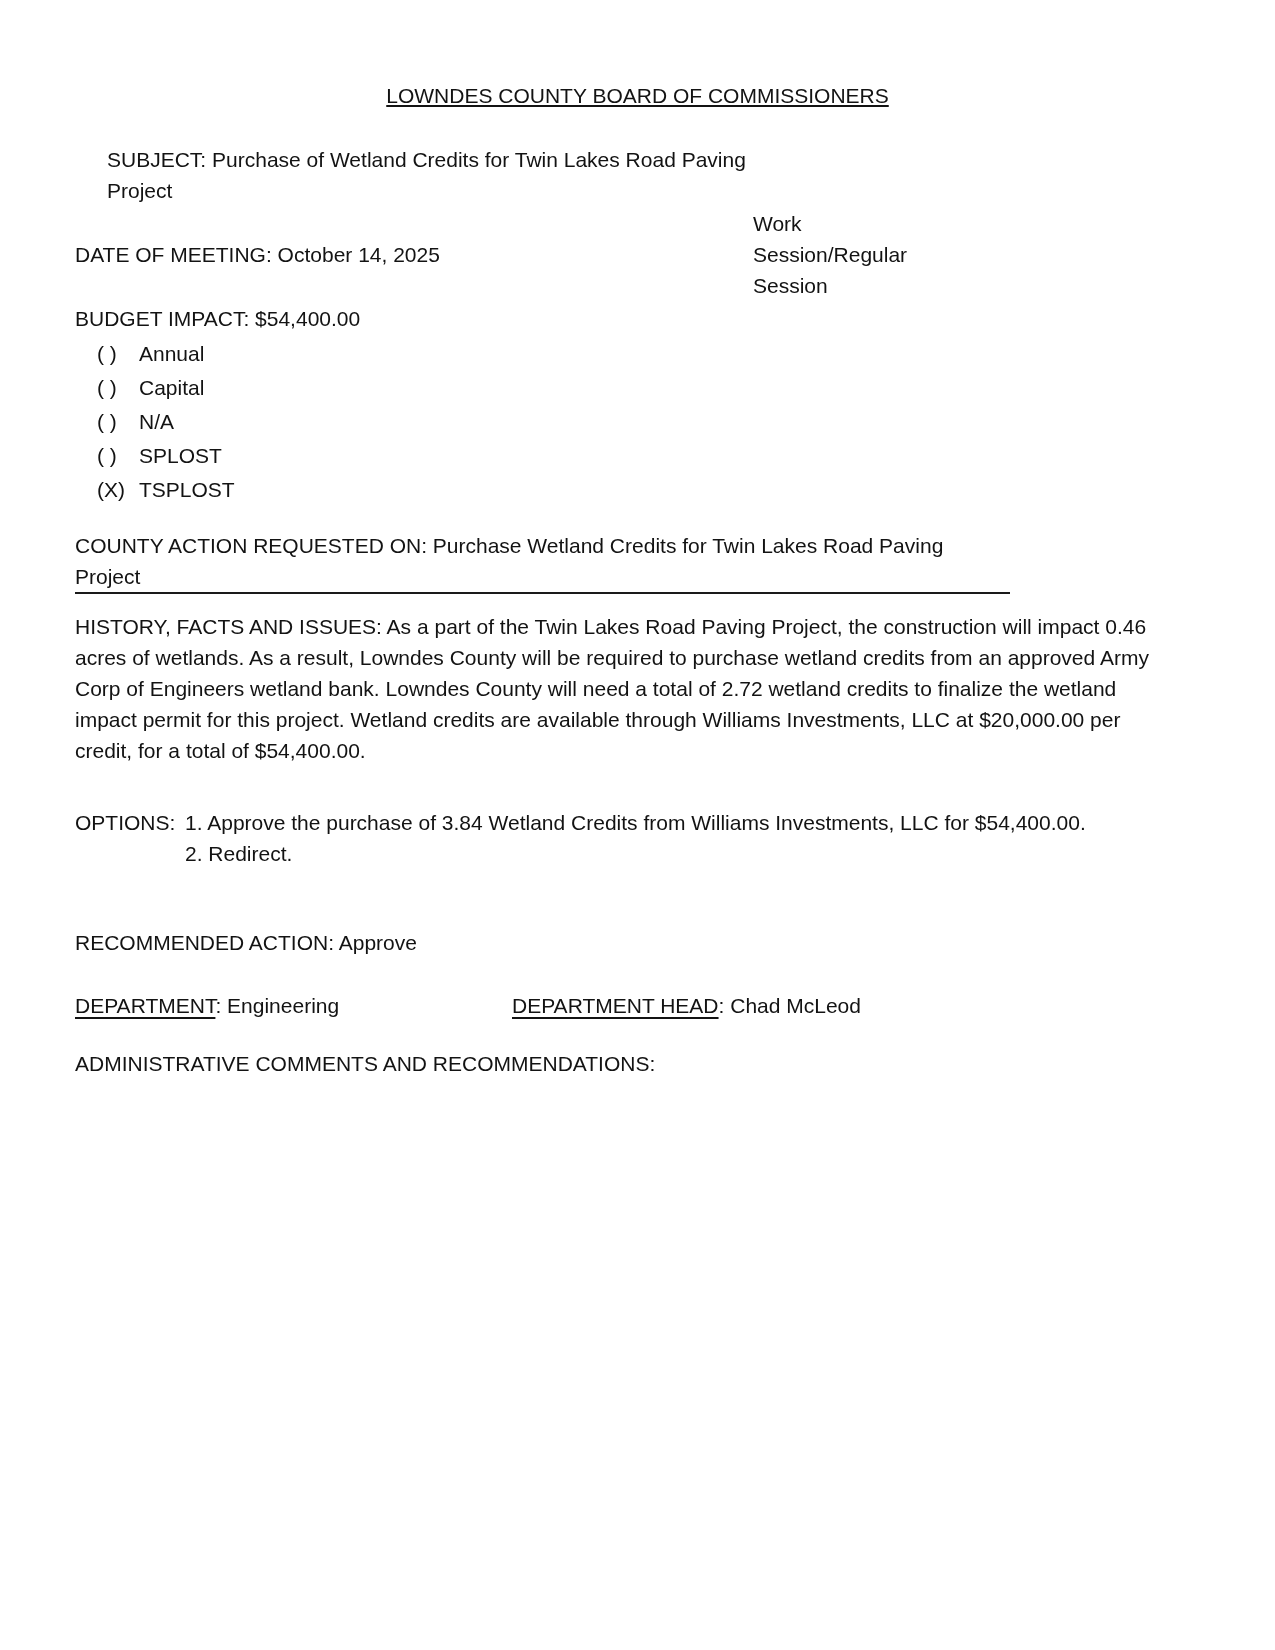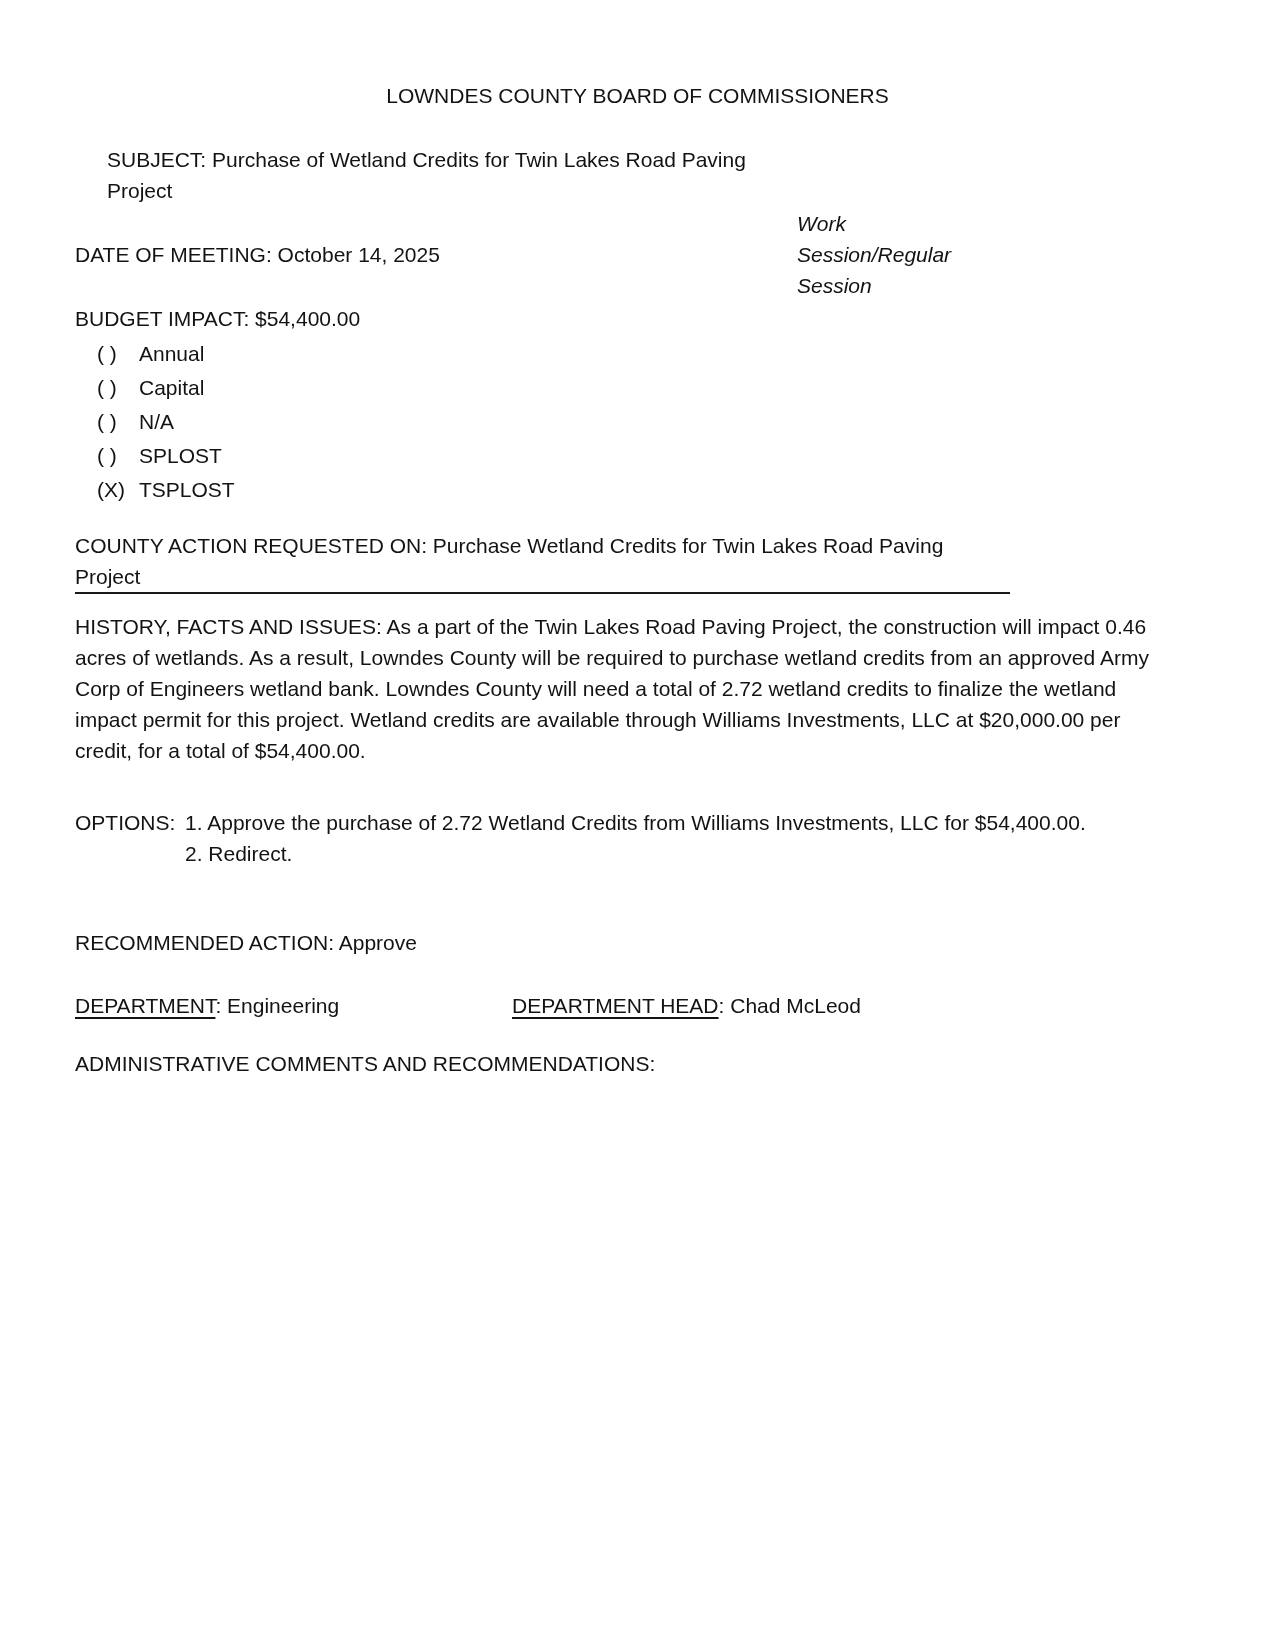--- a/index.html
+++ b/index.html
@@ -13,43 +13,42 @@
     overflow: hidden;
   }
   .page {
     width: 1275px;
     height: 1650px;
     padding: 80px 75px 0 75px;
     font-size: 21px;
     line-height: 31px;
   }
   .title-block { text-align: center; }
-  .title-block div { white-space: nowrap; }
+  .title-block div { white-space: nowrap; text-decoration: underline; }
 
   .subject-block {
     margin-top: 33px;
     max-width: 680px;
     margin-left: 32px;
   }
 
   .meeting-row {
     position: relative;
     margin-top: 2px;
     height: 93px;
   }
   .date-line {
     position: absolute;
     left: 0; top: 31px;
     white-space: nowrap;
   }
   .session-block {
     position: absolute;
-    left: 722px; top: 0;
+    left: 678px; top: 0;
     width: 170px;
-    font-style: italic;
   }
 
   .budget-line { margin-top: 2px; }
   .funding-label { margin-left: 4px; }
 
   .funding-list { margin-top: 3px; padding-left: 22px; }
   .funding-item { display: flex; line-height: 34px; }
   .funding-item .mark { width: 28px; }
   .funding-item .lbl { margin-left: 14px; }
 
@@ -128,21 +127,21 @@
   </div>
 
   <div class="county-action">COUNTY ACTION REQUESTED ON: Purchase Wetland Credits for Twin Lakes Road Paving Project</div>
   <div class="county-underline"></div>
 
   <div class="history-par">HISTORY, FACTS AND ISSUES: As a part of the Twin Lakes Road Paving Project, the construction will impact 0.46 acres of wetlands. As a result, Lowndes County will be required to purchase wetland credits from an approved Army Corp of Engineers wetland bank. Lowndes County will need a total of 2.72 wetland credits to finalize the wetland impact permit for this project. Wetland credits are available through Williams Investments, LLC at $20,000.00 per credit, for a total of $54,400.00.</div>
 
   <div class="options-row">
     <div class="options-label">OPTIONS:</div>
     <div class="options-items">
-      <div>1. Approve the purchase of 2.72 Wetland Credits from Williams Investments, LLC for $54,400.00.</div>
+      <div>1. Approve the purchase of 3.84 Wetland Credits from Williams Investments, LLC for $54,400.00.</div>
       <div>2. Redirect.</div>
     </div>
   </div>
 
   <div class="recommended-line">RECOMMENDED ACTION: Approve</div>
 
   <div class="department-row">
     <div class="department-cell-left">
       <span class="u">DEPARTMENT</span><span>: Engineering</span>
     </div>

